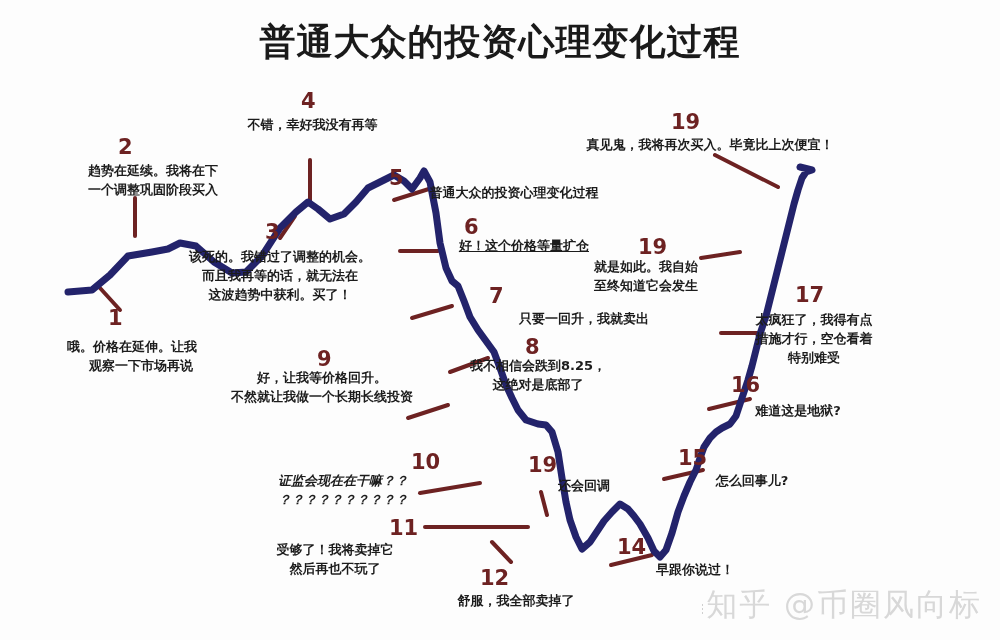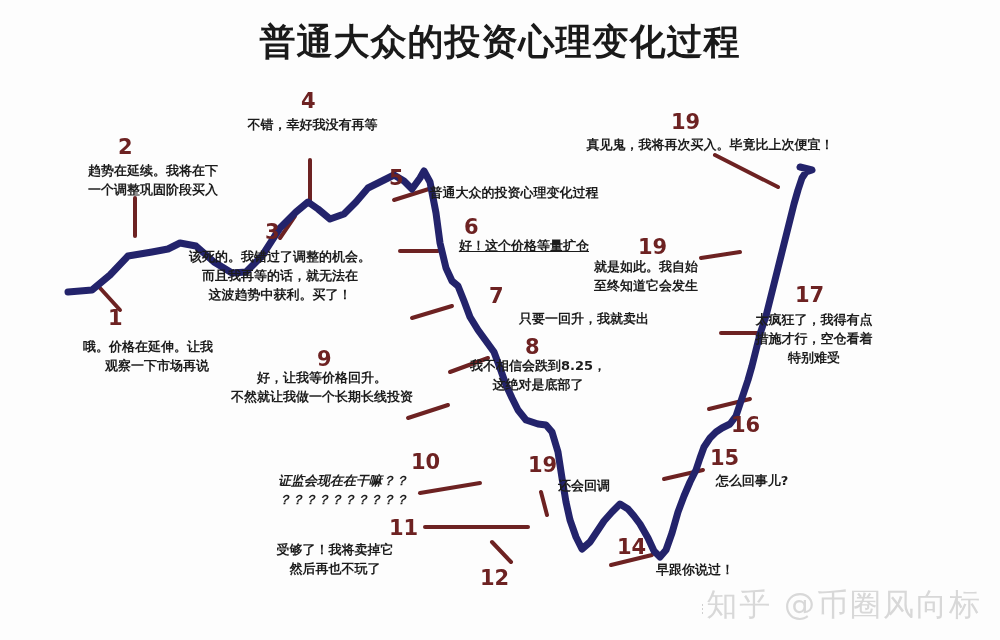--- a/index.html
+++ b/index.html
@@ -115,48 +115,50 @@
   <div class="num" style="left:389px; top:168px;">5</div>
   <div class="num" style="left:464px; top:217px;">6</div>
   <div class="num" style="left:489px; top:286px;">7</div>
   <div class="num" style="left:525px; top:337px;">8</div>
   <div class="num" style="left:317px; top:349px;">9</div>
   <div class="num" style="left:411px; top:452px;">10</div>
   <div class="num" style="left:389px; top:518px;">11</div>
   <div class="num" style="left:480px; top:568px;">12</div>
   <div class="num" style="left:528px; top:455px;">19</div>
   <div class="num" style="left:617px; top:537px;">14</div>
-  <div class="num" style="left:678px; top:448px;margin-left:32px;">15</div>
-  <div class="num" style="left:731px; top:375px;margin-top:40px;">16</div>
+  <div class="num" style="left:678px; top:448px;">15</div>
+  <div class="num" style="left:731px; top:375px;">16</div>
   <div class="num" style="left:795px; top:285px;">17</div>
   <div class="num" style="left:638px; top:237px;">19</div>
   <div class="num" style="left:671px; top:112px;">19</div>
 
-  <div class="ann c" style="left:58px;  top:338px; width:180px;">哦。价格在延伸。让我
+  <div class="ann c" style="left:42px;  top:338px; width:180px;">哦。价格在延伸。让我
     观察一下市场再说</div>
   <div class="ann l" style="left:58px;  top:162px; width:190px;">趋势在延续。我将在下
 一个调整巩固阶段买入</div>
   <div class="ann c" style="left:155px; top:248px; width:250px;">该死的。我错过了调整的机会。
 而且我再等的话，就无法在
 这波趋势中获利。买了！</div>
   <div class="ann c" style="left:225px; top:116px; width:175px;">不错，幸好我没有再等</div>
   <div class="ann l" style="left:394px; top:184px; width:240px;">普通大众的投资心理变化过程</div>
   <div class="ann l" style="left:424px; top:237px; width:200px;text-decoration:underline;">好！这个价格等量扩仓</div>
   <div class="ann l" style="left:444px; top:310px; width:200px;margin-left:40px;">只要一回升，我就卖出</div>
   <div class="ann c" style="left:448px; top:357px; width:180px;">我不相信会跌到8.25，
 这绝对是底部了</div>
   <div class="ann c" style="left:212px; top:369px; width:220px;">好，让我等价格回升。
 不然就让我做一个长期长线投资</div>
   <div class="ann l" style="left:248px; top:472px; width:190px;font-style:italic;">证监会现在在干嘛？？
 ？？？？？？？？？？</div>
   <div class="ann c" style="left:250px; top:541px; width:170px;">受够了！我将卖掉它
 然后再也不玩了</div>
+  <div class="ann l" style="left:421px; top:592px; width:190px;">舒服，我全部卖掉了</div>
   <div class="ann l" style="left:524px; top:477px; width:120px;">还会回调</div>
   <div class="ann l" style="left:615px; top:561px; width:160px;">早跟你说过！</div>
   <div class="ann l" style="left:672px; top:472px; width:160px;">怎么回事儿?</div>
+  <div class="ann l" style="left:718px; top:402px; width:160px;">难道这是地狱?</div>
   <div class="ann c" style="left:729px; top:311px; width:170px;">太疯狂了，我得有点
 措施才行，空仓看着
 特别难受</div>
   <div class="ann c" style="left:556px; top:258px; width:180px;">就是如此。我自始
 至终知道它会发生</div>
   <div class="ann c" style="left:540px; top:136px; width:340px;">真见鬼，我将再次买入。毕竟比上次便宜！</div>
 
   <div class="wm-dots"></div>
   <div class="watermark">知乎 @币圈风向标</div>
 

